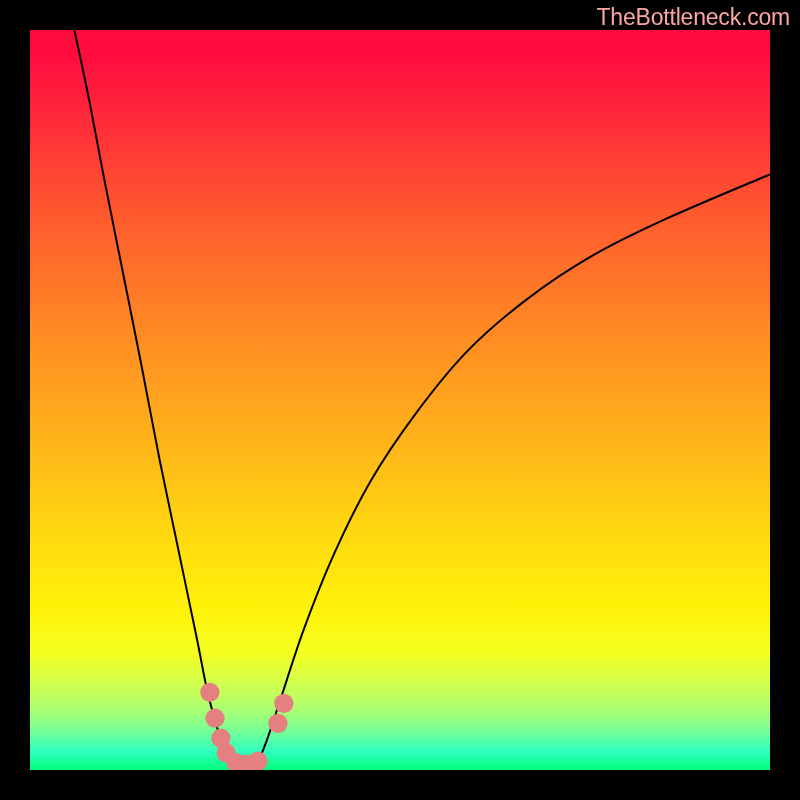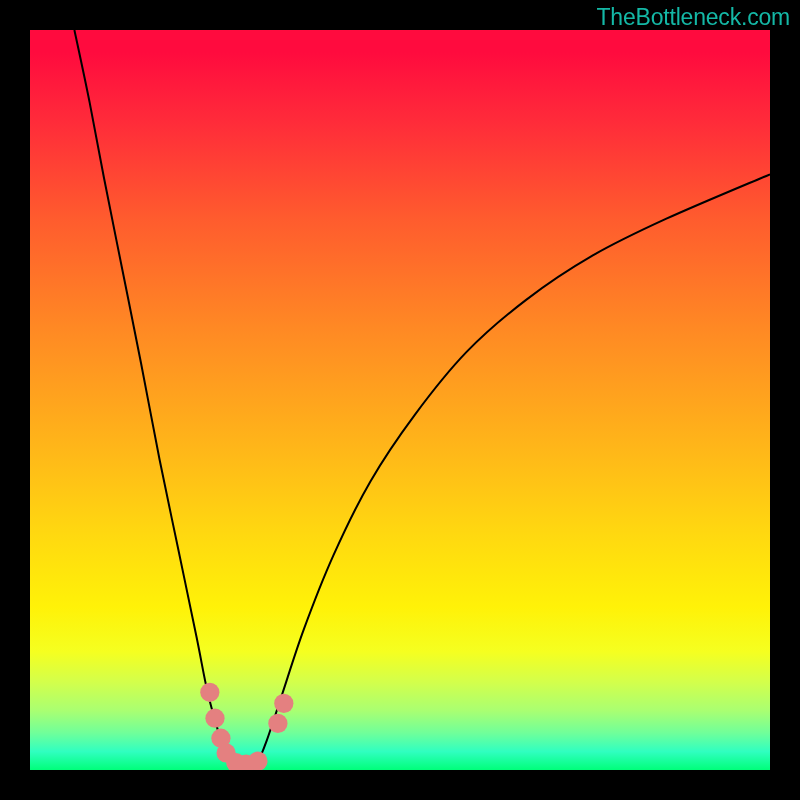--- a/index.html
+++ b/index.html
@@ -61,21 +61,21 @@
   }
   .curve-path {
     fill: none;
     stroke: #000;
     stroke-width: 2;
   }
   .watermark {
     position: absolute;
     top: 4px;
     right: 10px;
-    color: #14b8a6;
+    color: #fca5a5;
     font-size: 23px;
     letter-spacing: -0.2px;
   }
 </style>
 </head>
 <body>
 
 <div class="frame">
   <div class="watermark">TheBottleneck.com</div>
   <div class="plot-area">

